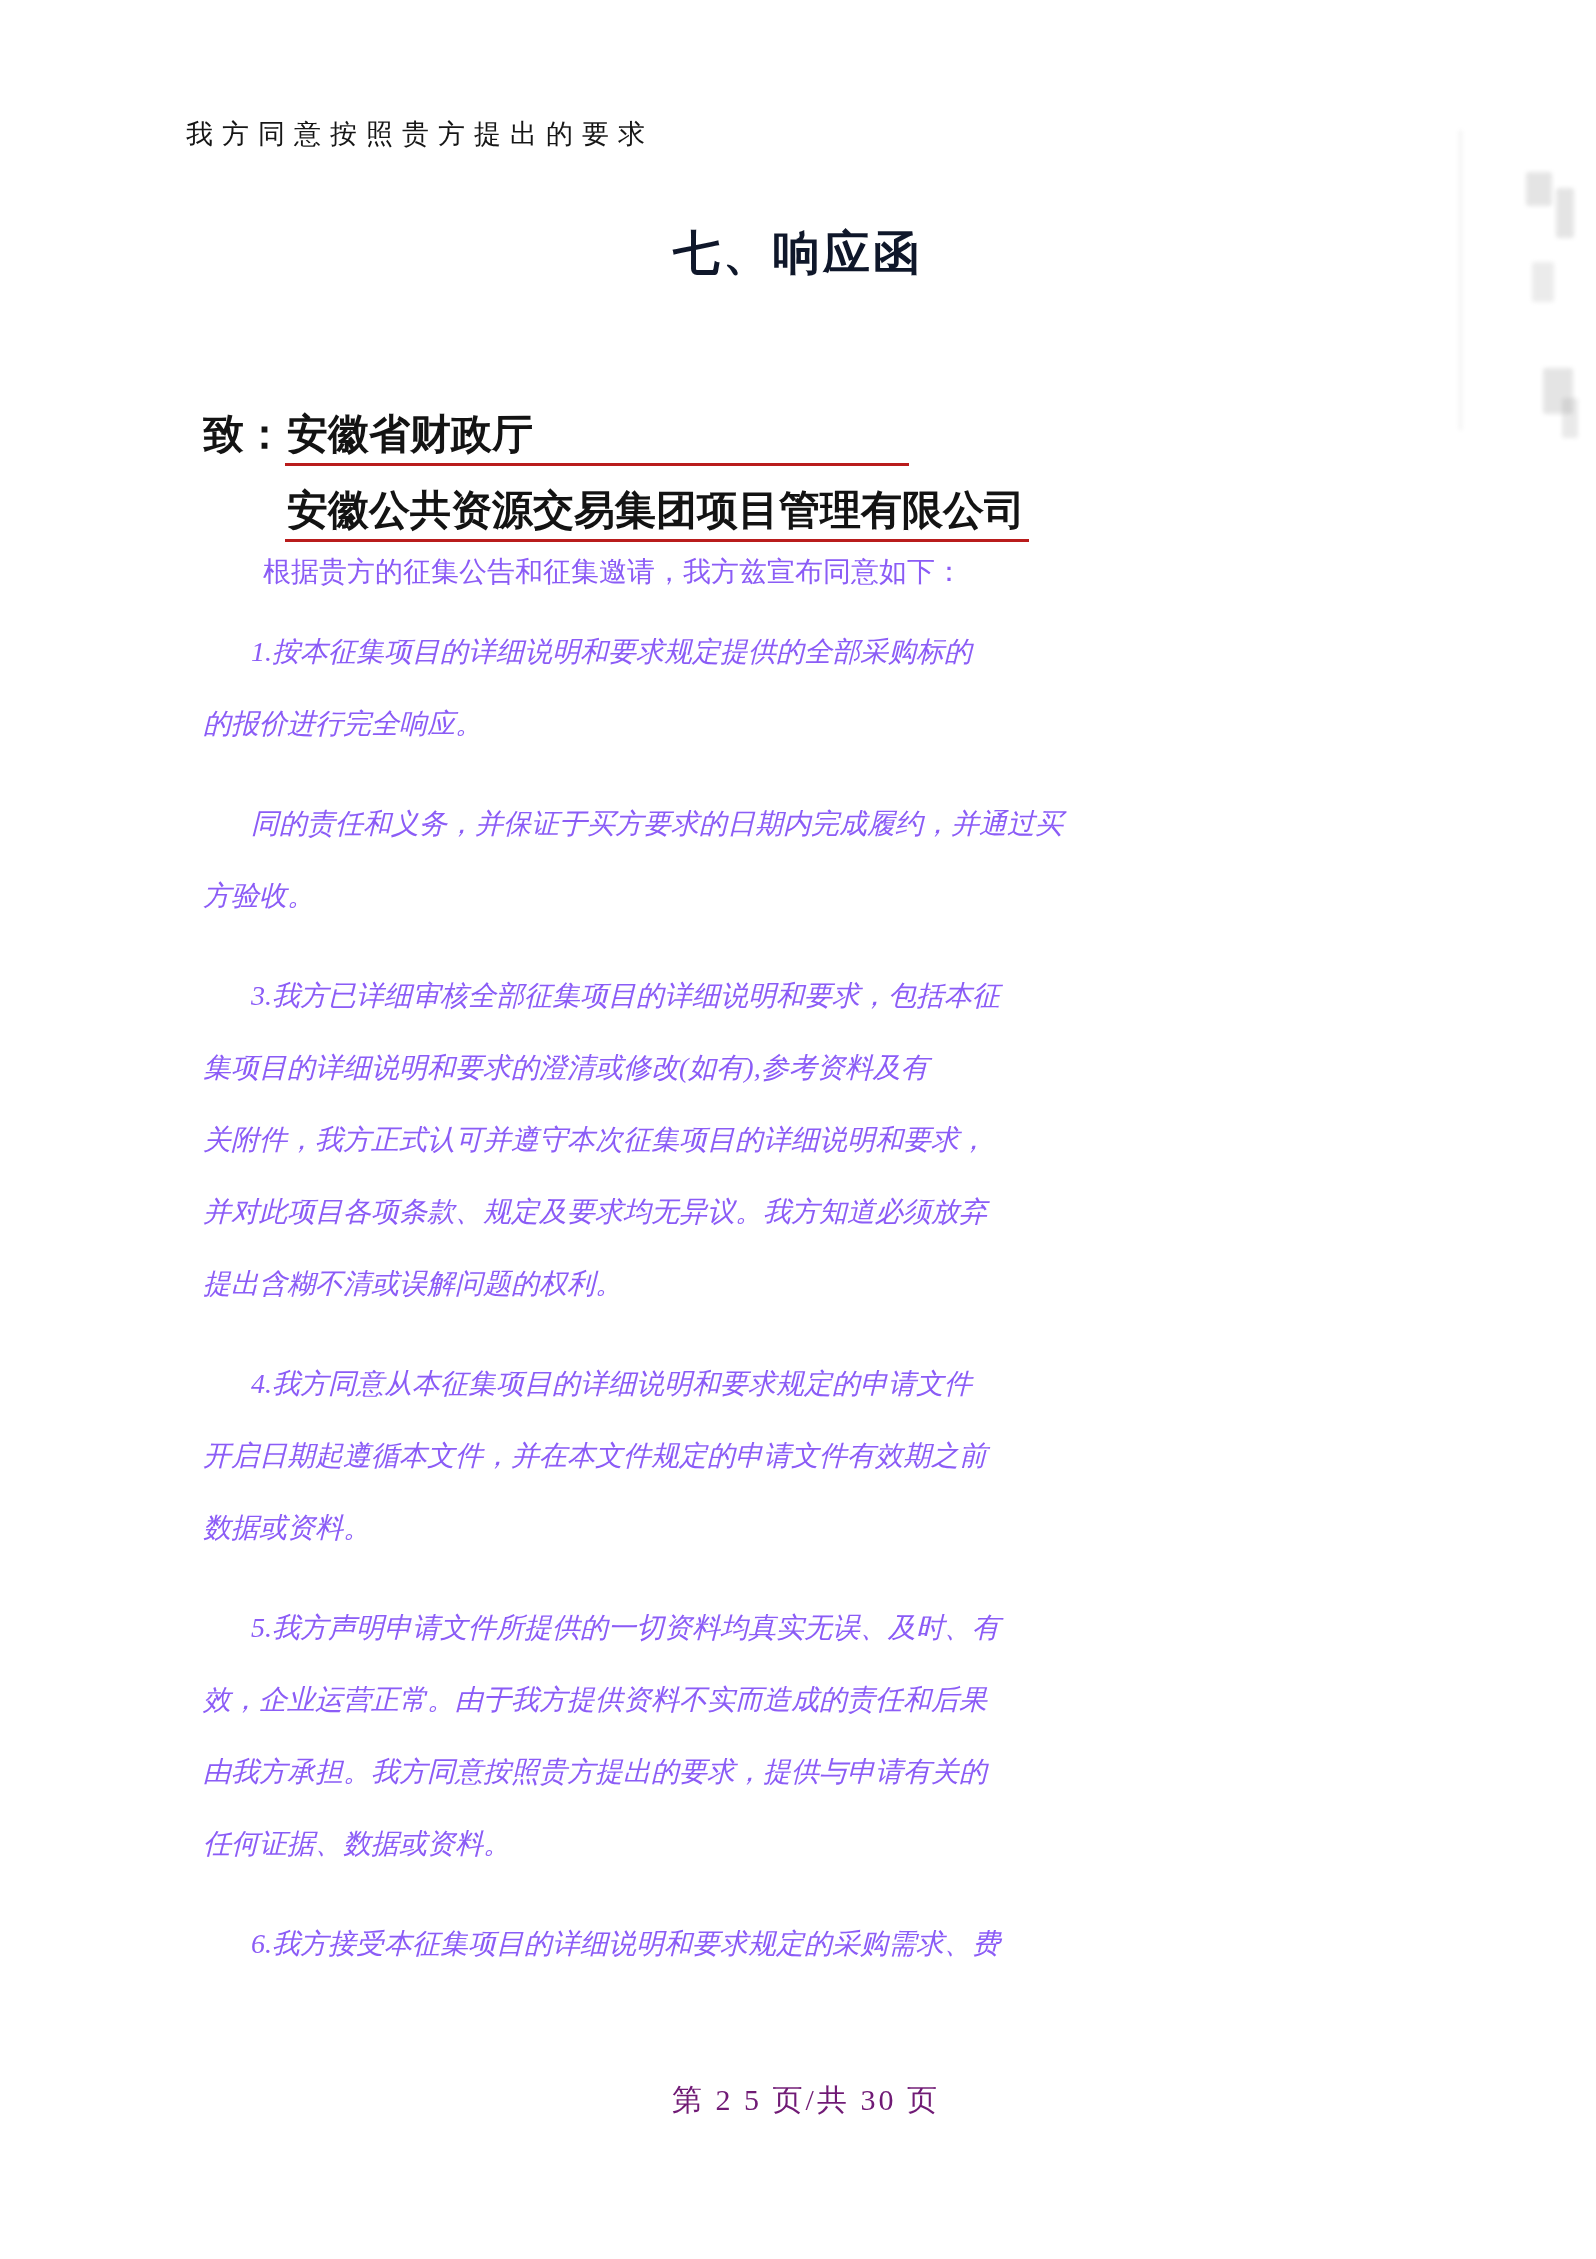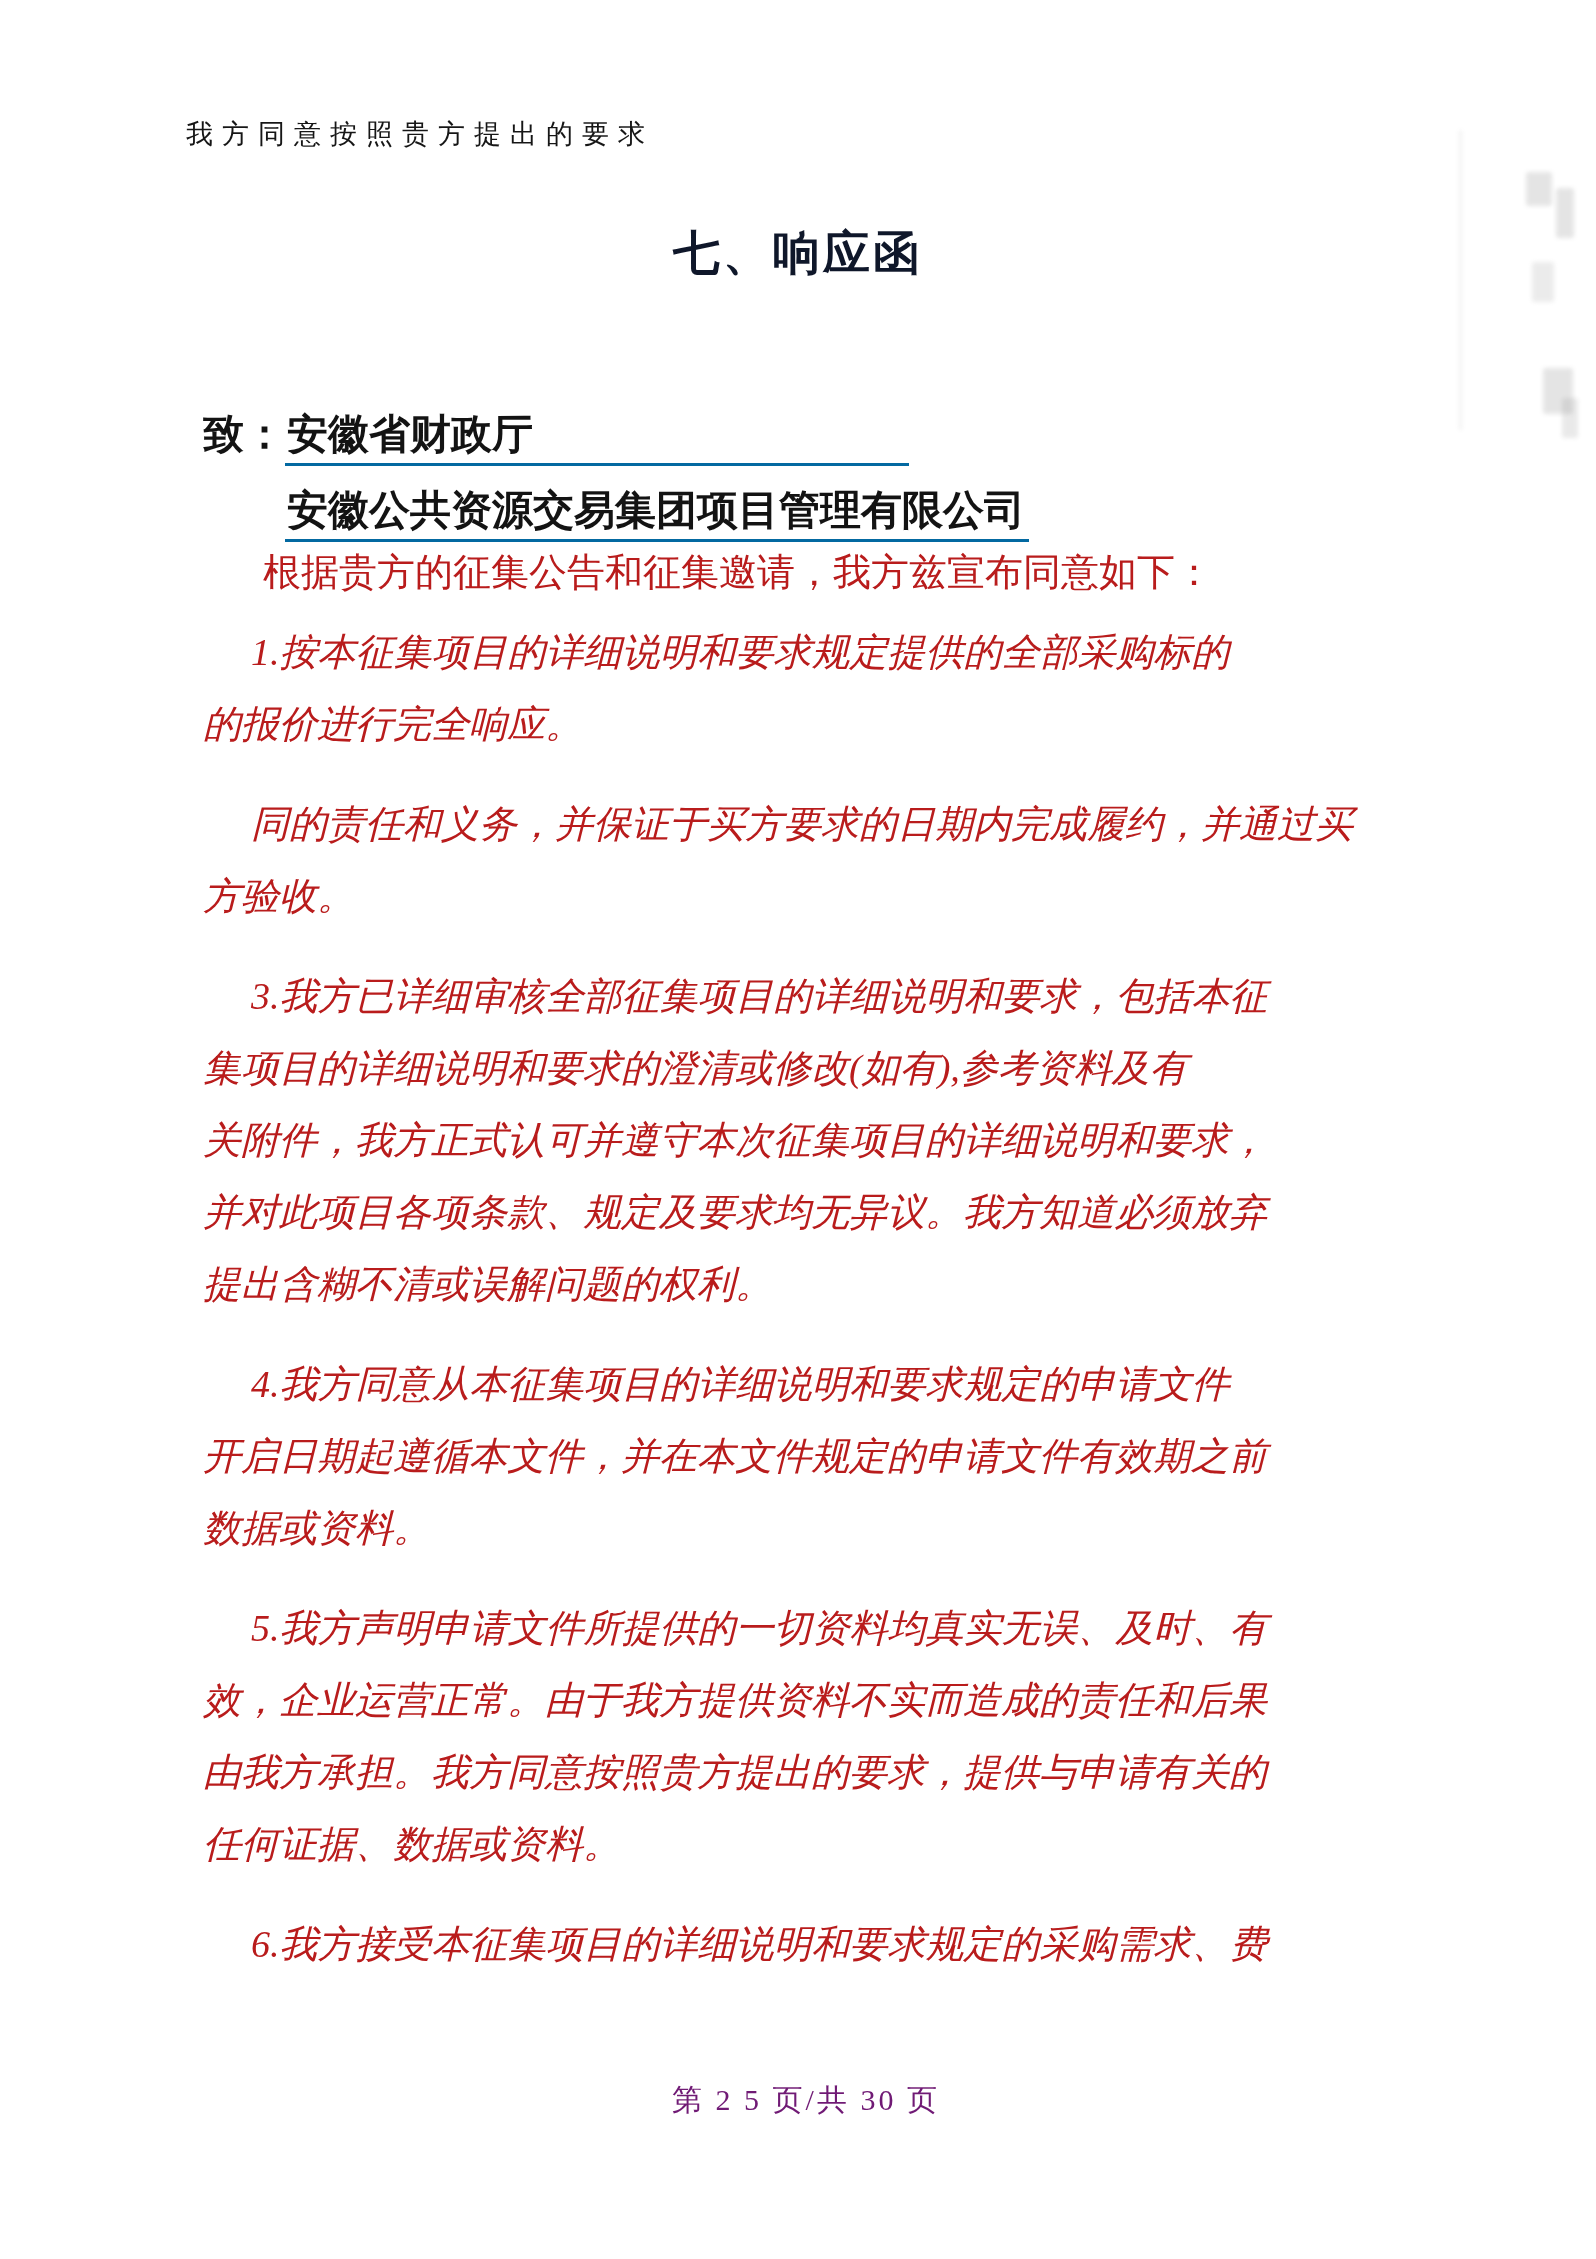--- a/index.html
+++ b/index.html
@@ -49,35 +49,35 @@
     top: 396px;
     font-size: 41px;
     font-weight: bold;
     line-height: 76px;
     color: #131313;
   }
   .salutation .row { white-space: nowrap; height: 76px; }
   .salutation .row-2 { padding-left: 82px; text-align: center; }
   .u-line {
     display: inline-block;
-    border-bottom: 3px solid #0369a1;
+    border-bottom: 3px solid #b91c1c;
     padding: 0 4px 5px 2px;
     line-height: 1.15;
   }
   .u-line.blank-extend { min-width: 618px; }
 
   
   .doc-body {
     position: absolute;
     left: 203px;
     top: 536px;
     width: 1270px;
-    font-size: 38px;
+    font-size: 28px;
     line-height: 72px;
-    color: #b91c1c;
+    color: #8b5cf6;
   }
   .doc-body .line { white-space: nowrap; }
   .doc-body .intro .line { text-indent: 60px; }
   .para { margin-top: 28px; font-style: italic; }
   .para.first-para { margin-top: 8px; }
   .para .line:first-child { text-indent: 48px; }
 
   
   .doc-footer {
     position: absolute;

